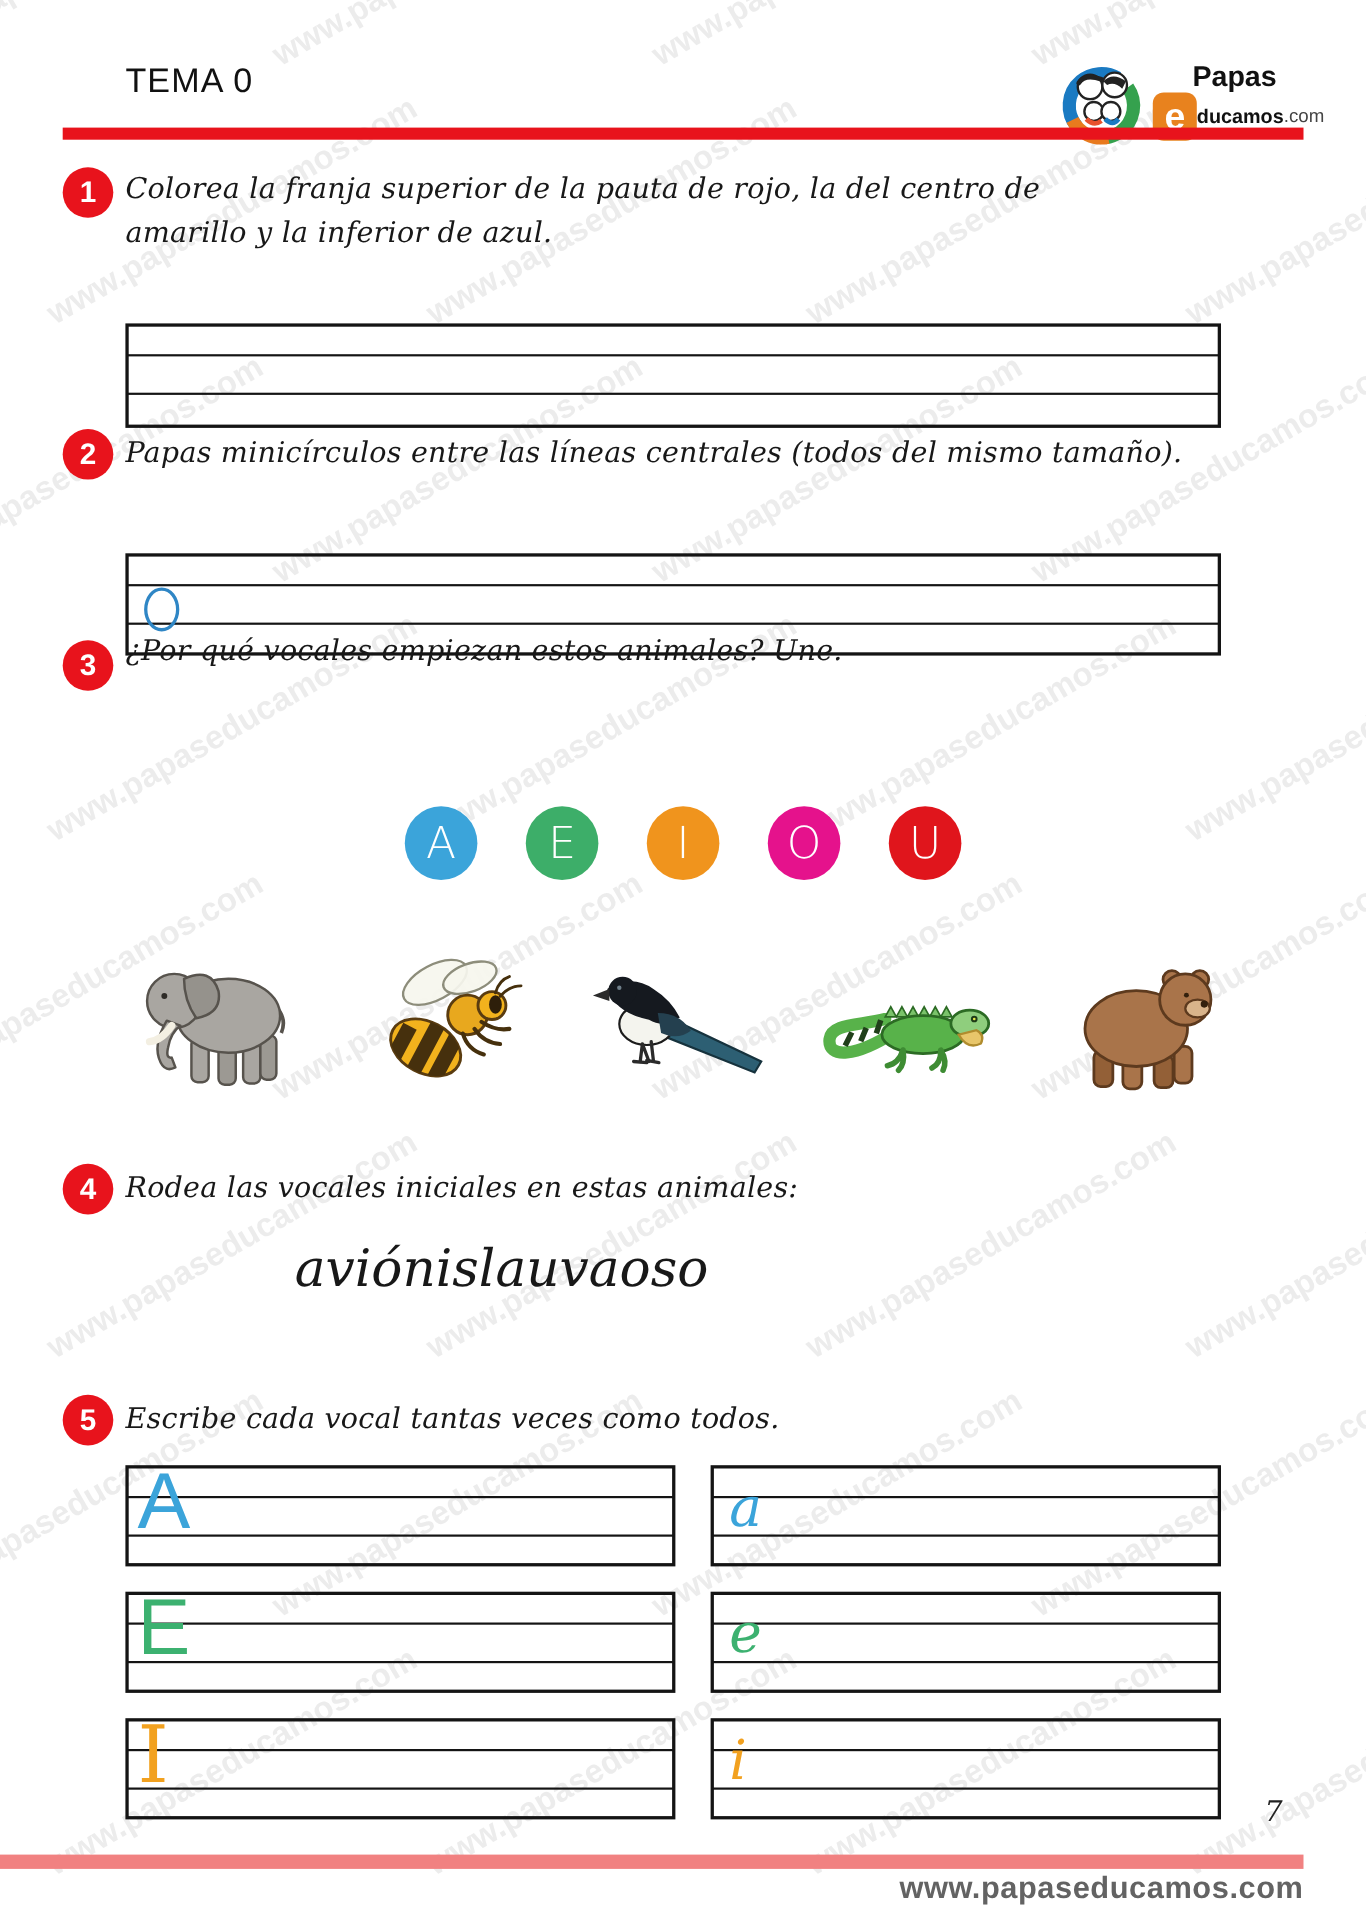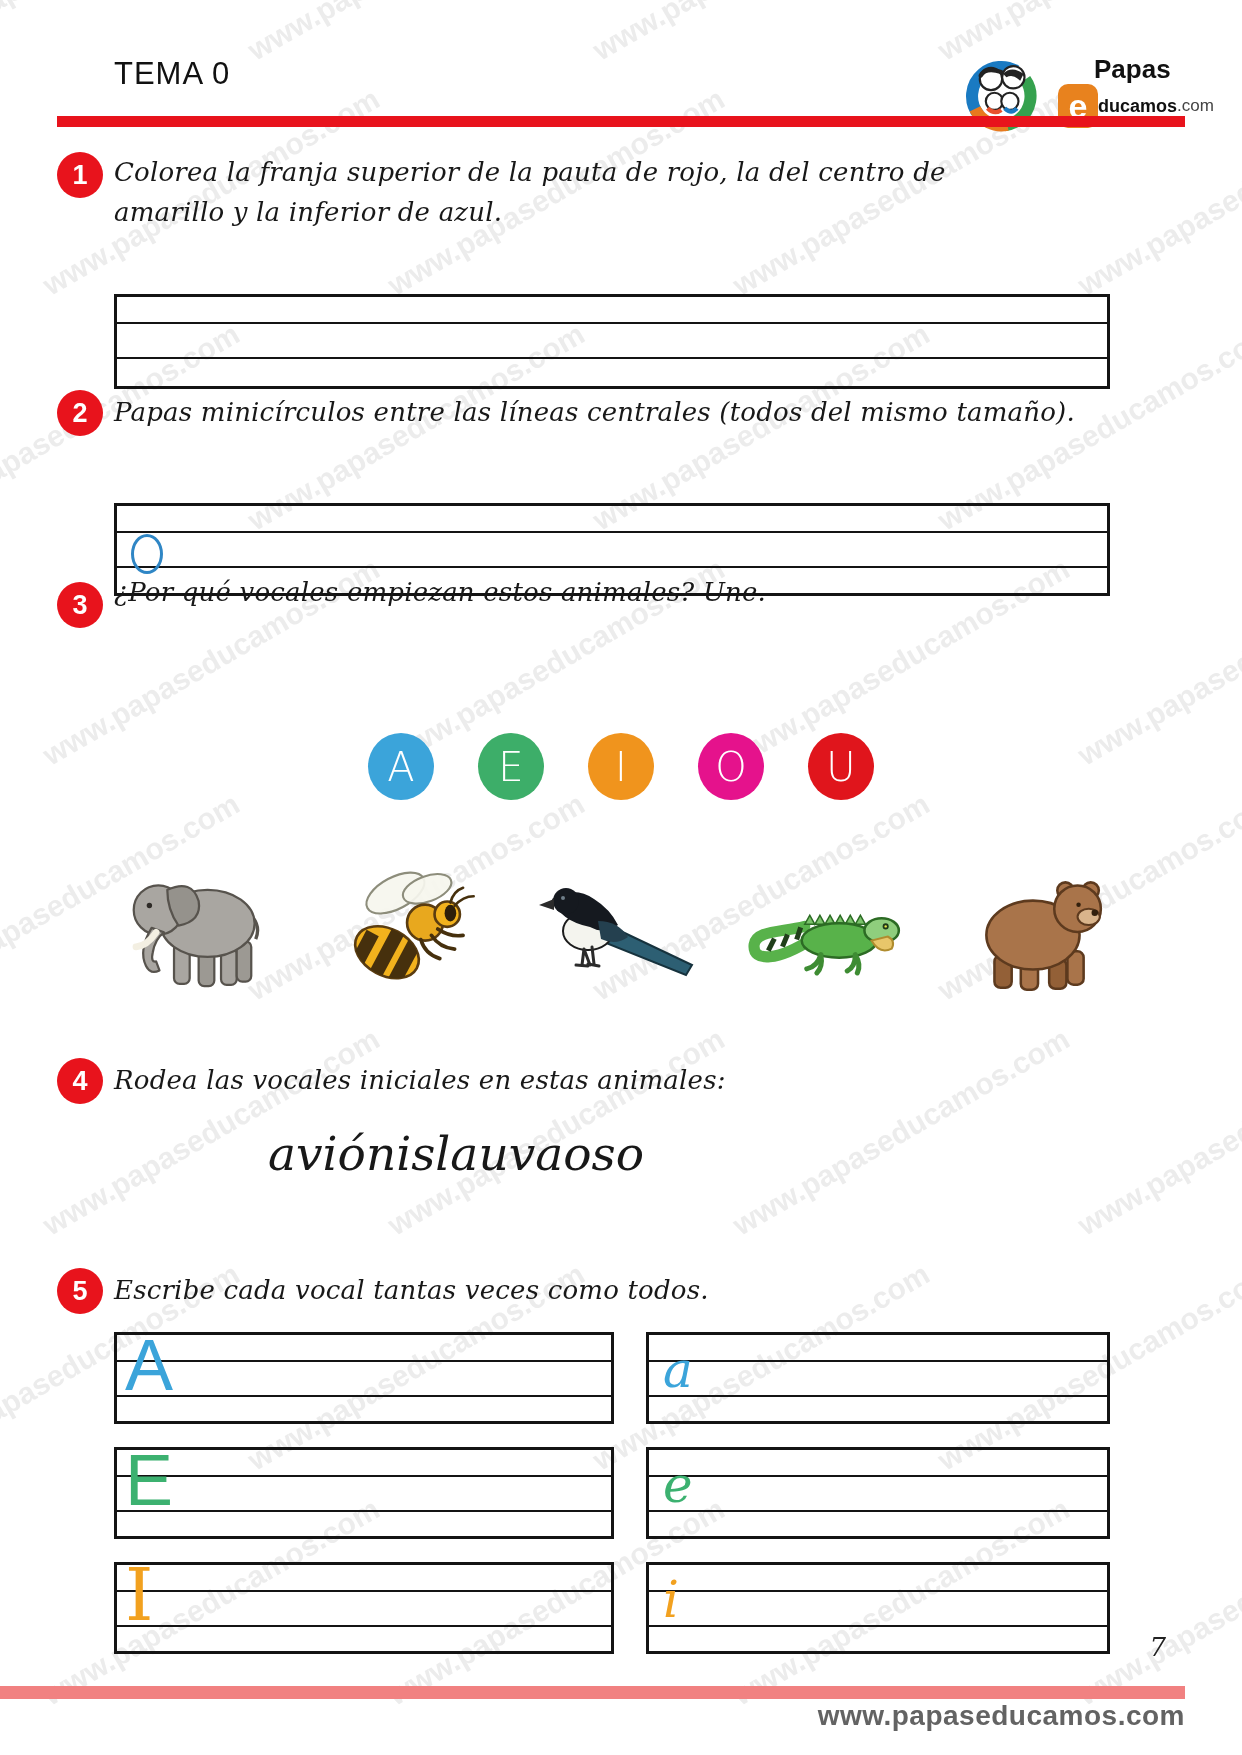--- a/index.html
+++ b/index.html
@@ -6,21 +6,21 @@
   .page{position:relative;width:1242px;height:1755px;background:#ffffff;overflow:hidden;
         font-family:"Liberation Sans",sans-serif;color:#1b1b1b;}
   
   #wm{position:absolute;inset:0;z-index:0;pointer-events:none;overflow:hidden;}
   .wm-tile{position:absolute;font-weight:bold;font-size:30px;color:#c9c9c9;opacity:.35;
            transform:rotate(-30deg);white-space:nowrap;font-family:"Liberation Sans",sans-serif;}
   .layer{position:absolute;z-index:1;}
 
   
   .title{left:114px;top:56px;font-size:31px;font-weight:normal;letter-spacing:1px;color:#111;}
-  .logo{left:960px;top:48px;display:flex;align-items:flex-start;gap:12px;}
+  .logo{left:960px;top:48px;display:flex;align-items:flex-start;gap:2px;}
   .logo-text{display:flex;flex-direction:column;margin-top:8px;}
   .logo-papas{font-weight:bold;font-size:26px;color:#111;line-height:26px;margin-left:36px;}
   .logo-row2{display:flex;align-items:center;margin-top:2px;}
   .e-badge{width:40px;height:44px;background:#e8821e;border-radius:10px;color:#fff;
            font-weight:bold;font-size:34px;display:flex;align-items:center;justify-content:center;}
   .logo-ducamos{font-weight:bold;font-size:18px;color:#111;}
   .logo-com{font-size:17px;color:#444;}
   .red-rule{left:57px;top:116px;width:1128px;height:11px;}
 
   

